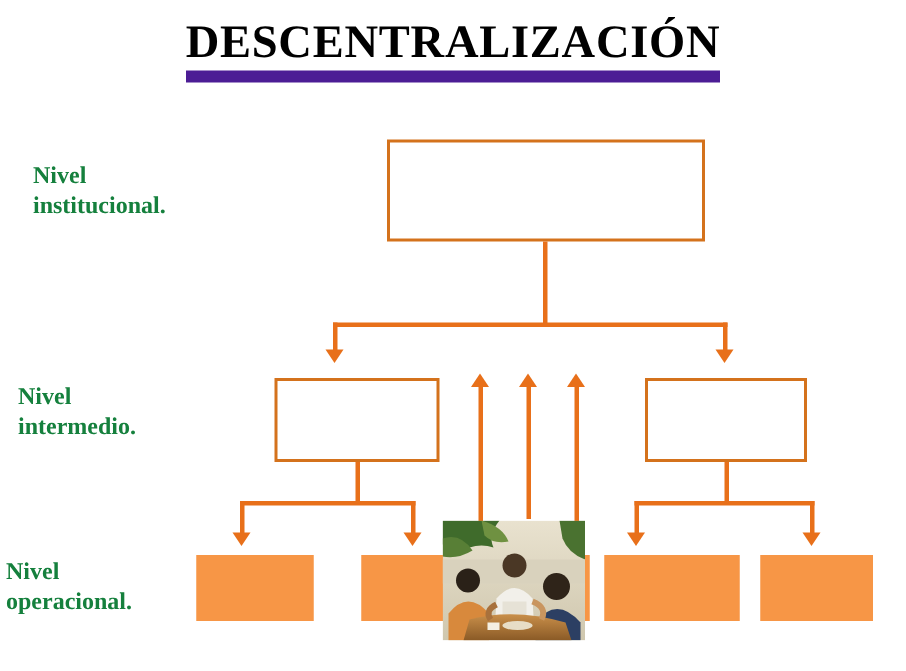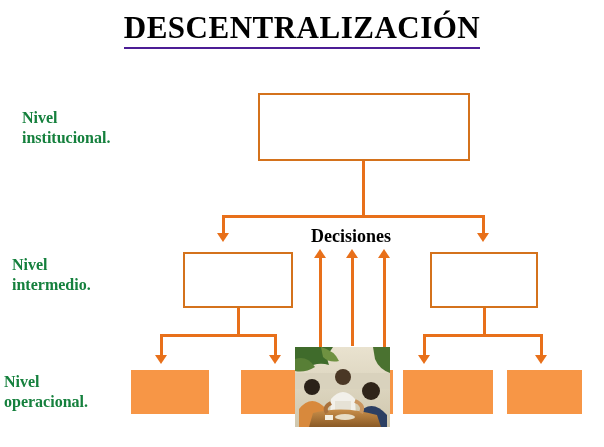--- a/index.html
+++ b/index.html
@@ -28,21 +28,21 @@
     top: 10px;
     width: 604px;
     text-align: center;
     font-family: "Liberation Serif", serif;
     font-weight: bold;
     font-size: 31px;
     letter-spacing: 0.5px;
     color: #000000;
   }
   #title .u {
-    border-bottom: 2px solid #4c1d95;
+    border-bottom: 8px solid #4c1d95;
     padding-bottom: 2px;
   }
 
   
   .level-label {
     position: absolute;
     font-family: "Liberation Serif", serif;
     font-weight: bold;
     font-size: 16px;
     color: #15803d;
@@ -174,21 +174,20 @@
 
   <div class="conn vline" style="left:319px; top:258px; height:110px;"></div>
   <div class="arrow-up" style="left:314px; top:249px;"></div>
 
   <div class="conn vline" style="left:351px; top:258px; height:88px;"></div>
   <div class="arrow-up" style="left:346px; top:249px;"></div>
 
   <div class="conn vline" style="left:383px; top:258px; height:110px;"></div>
   <div class="arrow-up" style="left:378px; top:249px;"></div>
 
-  <div id="decisiones">Decisiones</div>
 
   <div id="photo">
     <svg width="95" height="80" viewBox="0 0 95 80" xmlns="http://www.w3.org/2000/svg">
       <defs>
         <linearGradient id="sky" x1="0" y1="0" x2="0" y2="1">
           <stop offset="0%" stop-color="#e9e2cf"></stop>
           <stop offset="100%" stop-color="#cfc7ae"></stop>
         </linearGradient>
         <linearGradient id="tbl" x1="0" y1="0" x2="0" y2="1">
           <stop offset="0%" stop-color="#c98f4a"></stop>

